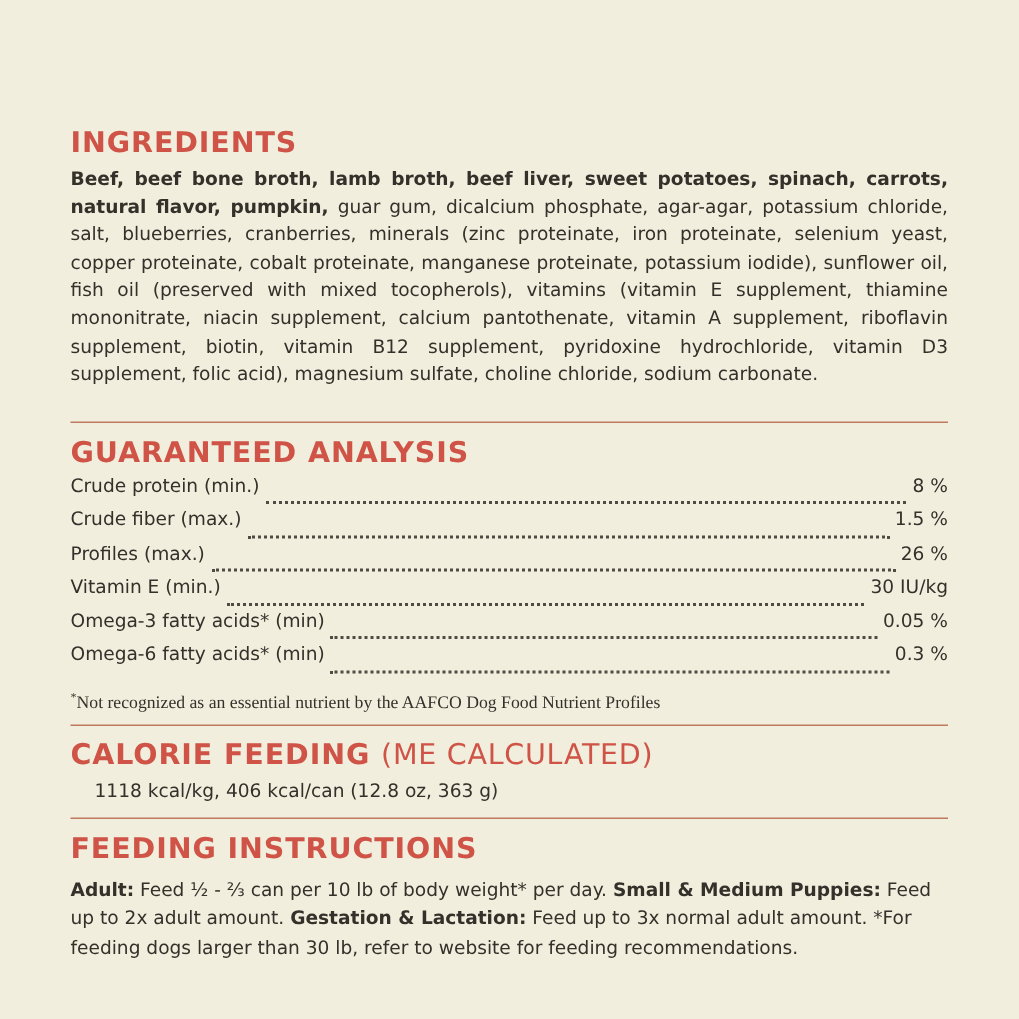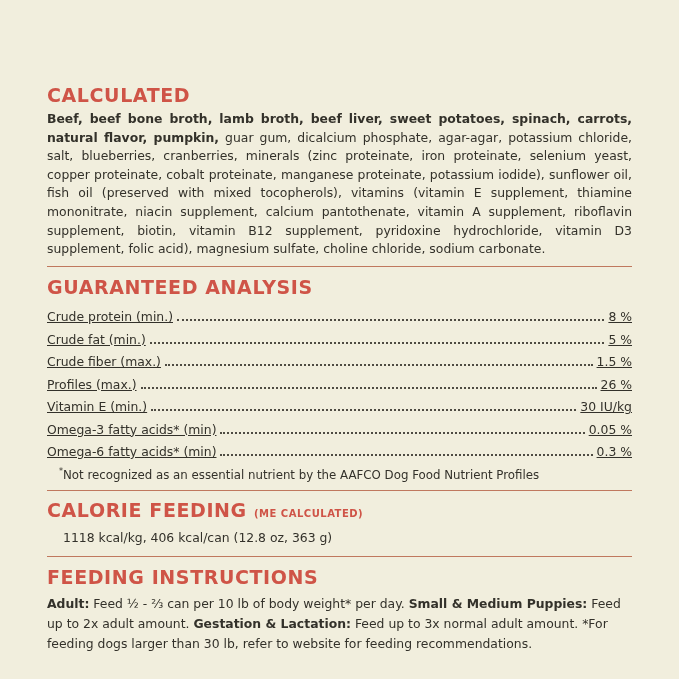--- a/index.html
+++ b/index.html
@@ -15,88 +15,82 @@
   h2.section-title {
     margin:0;
     font-size:19px;
     line-height:22px;
     font-weight:bold;
     letter-spacing:0.6px;
     color:#cf5447;
     font-family:"DejaVu Sans", sans-serif;
   }
   .title-sub {
-    font-size:10px;
+    font-size:19px;
     letter-spacing:0.5px;
-    font-weight:bold;
+    font-weight:normal;
   }
   .ingredients p {
-    margin:4px 0 7px;
+    margin:4px 0 22px;
     font-size:12.4px;
     line-height:18.6px;
     text-align:justify;
   }
   .ingredients .lead-bold { font-weight:bold; }
   .divider {
     border:none;
     border-top:1.3px solid #c0785e;
     margin:0;
   }
   .ga { margin-top:9px; }
   .ga-rows { margin-top:4px; }
   .ga-row {
     display:flex;
-    align-items:flex-end;
     height:22.5px;
     font-size:12.4px;
-    text-decoration:underline;
   }
   .ga-label, .ga-value { line-height:14px; white-space:nowrap; }
   .ga-dots {
     flex:1;
     border-bottom:2px dotted #4e4b42;
     margin:0 4px 3px 4px;
     min-width:12px;
   }
   .footnote {
-    margin:5px 12px 7px;
+    margin:5px 0 7px;
     font-size:11.8px;
     line-height:15px;
+    font-family:Liberation Serif, serif;
   }
   .footnote sup { font-size:8px; }
   .calorie { margin-top:8px; }
   .calorie p { margin:6px 16px 11px; font-size:12.4px; line-height:14px; }
   .feeding { margin-top:9px; }
   .feeding p { margin:6px 0 16px; font-size:12.4px; line-height:19.8px; }
   .seg-bold { font-weight:bold; }
 </style>
 </head>
 <body>
 
 <div class="page">
 
   <section class="ingredients">
-    <h2 class="section-title">CALCULATED</h2>
+    <h2 class="section-title">INGREDIENTS</h2>
     <p><span class="lead-bold">Beef, beef bone broth, lamb broth, beef liver, sweet potatoes, spinach, carrots, natural flavor, pumpkin,</span><span> guar gum, dicalcium phosphate, agar-agar, potassium chloride, salt, blueberries, cranberries, minerals (zinc proteinate, iron proteinate, selenium yeast, copper proteinate, cobalt proteinate, manganese proteinate, potassium iodide), sunflower oil, fish oil (preserved with mixed tocopherols), vitamins (vitamin E supplement, thiamine mononitrate, niacin supplement, calcium pantothenate, vitamin A supplement, riboflavin supplement, biotin, vitamin B12 supplement, pyridoxine hydrochloride, vitamin D3 supplement, folic acid), magnesium sulfate, choline chloride, sodium carbonate.</span></p>
   </section>
 
   <hr class="divider">
 
   <section class="ga">
     <h2 class="section-title">GUARANTEED ANALYSIS</h2>
     <div class="ga-rows">
       <div class="ga-row">
         <span class="ga-label">Crude protein (min.)</span>
         <span class="ga-dots"></span>
         <span class="ga-value">8 %</span>
-      </div>
-      <div class="ga-row">
-        <span class="ga-label">Crude fat (min.)</span>
-        <span class="ga-dots"></span>
-        <span class="ga-value">5 %</span>
       </div>
       <div class="ga-row">
         <span class="ga-label">Crude fiber (max.)</span>
         <span class="ga-dots"></span>
         <span class="ga-value">1.5 %</span>
       </div>
       <div class="ga-row">
         <span class="ga-label">Profiles (max.)</span>
         <span class="ga-dots"></span>
         <span class="ga-value">26 %</span>

